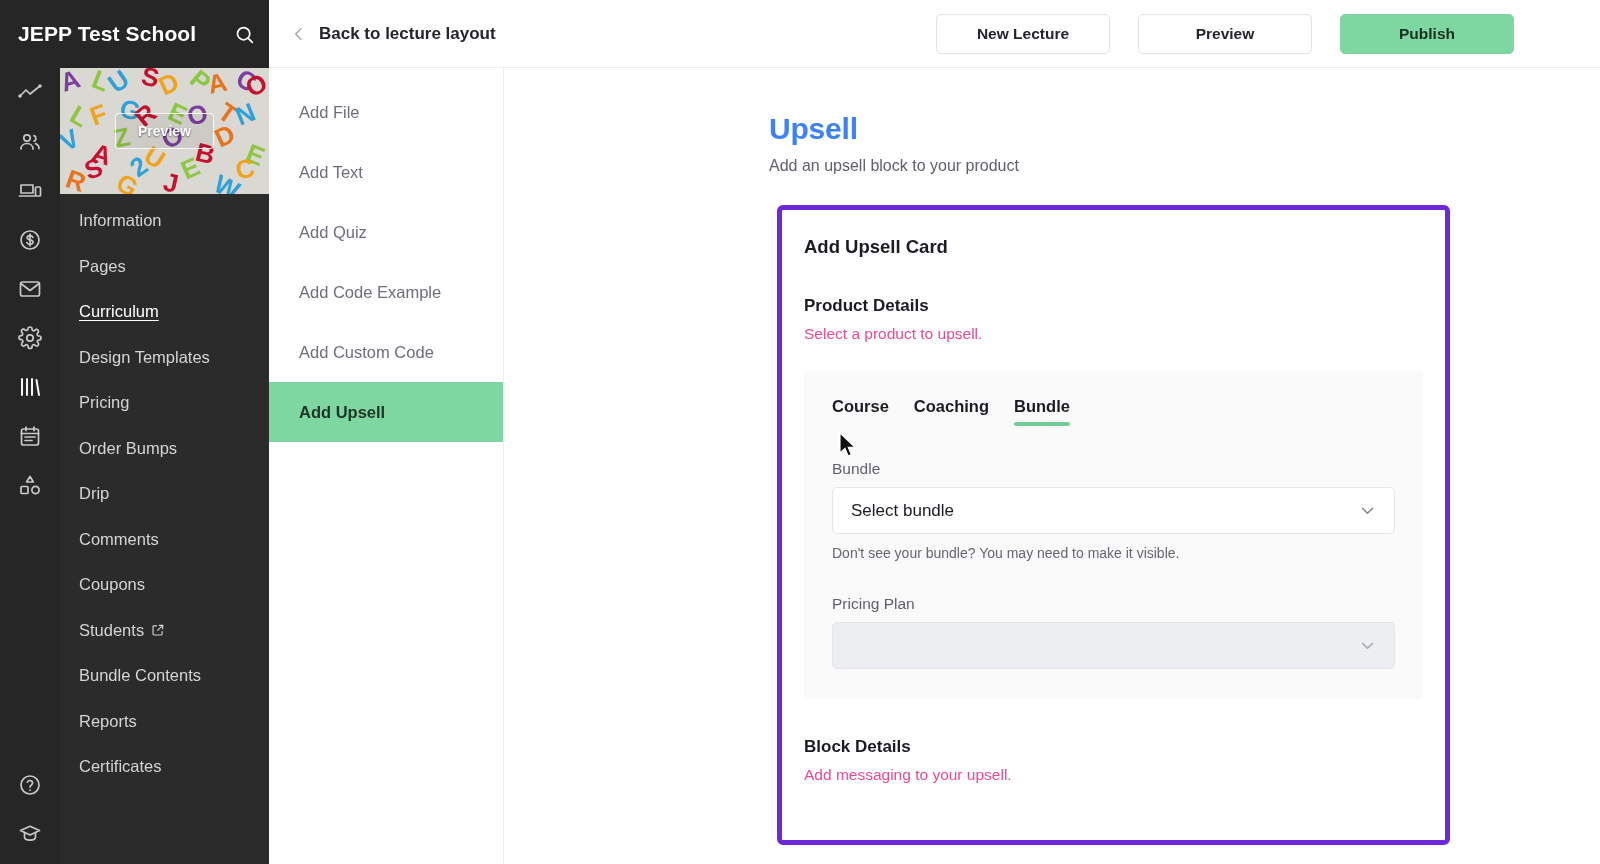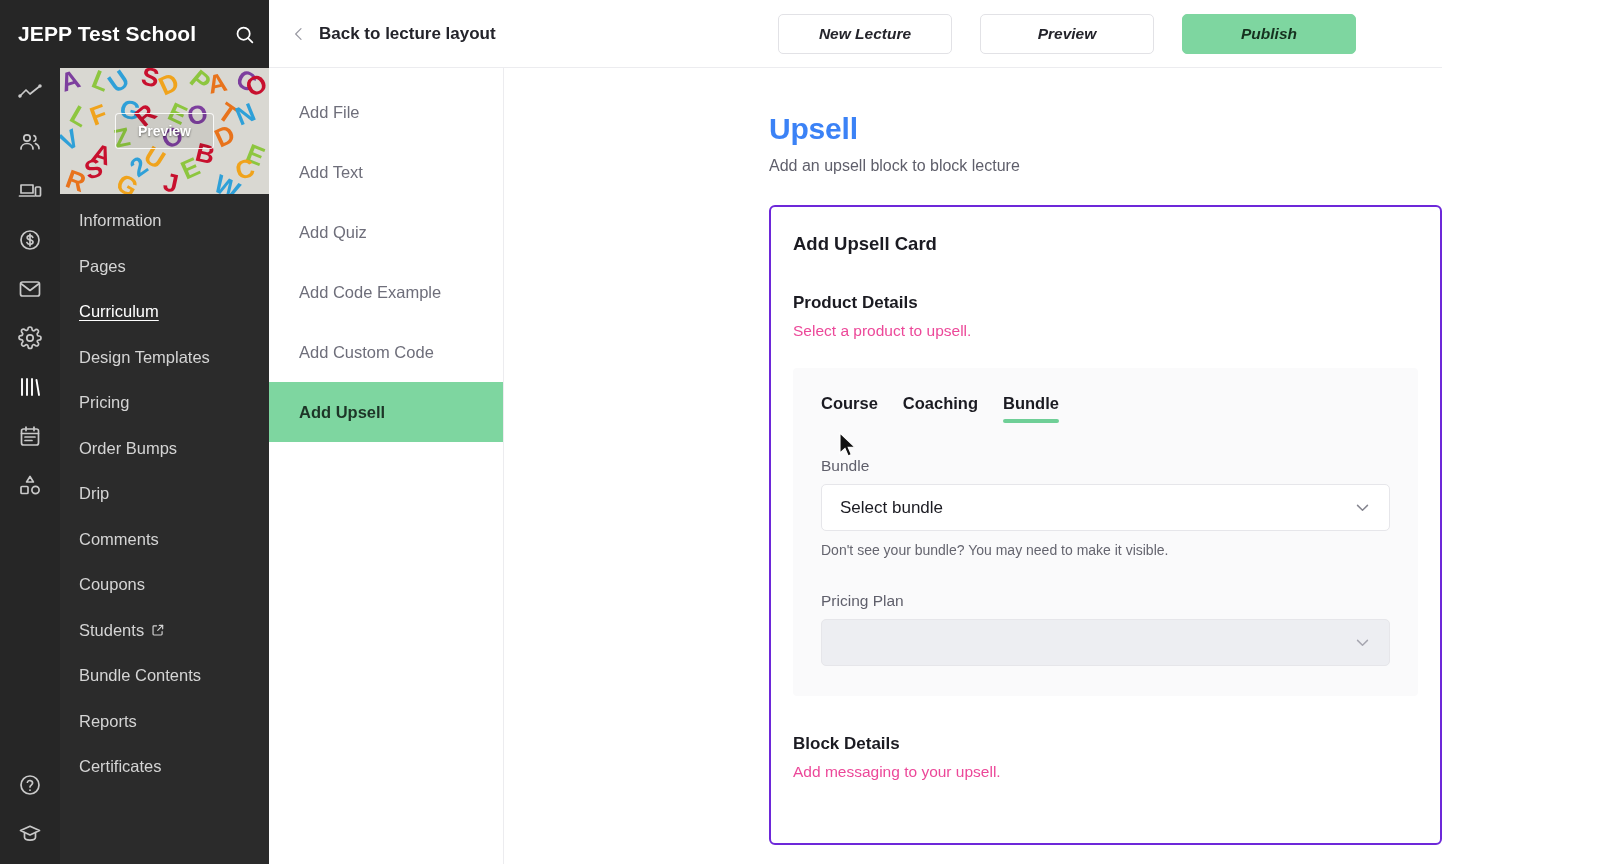--- a/index.html
+++ b/index.html
@@ -2,21 +2,21 @@
 <html><head>
 <meta charset="utf-8">
 <style>
   * { box-sizing: border-box; margin: 0; padding: 0; }
   html, body {
     width: 1600px; height: 864px;
     background: #ffffff;
     font-family: "Liberation Sans", sans-serif;
     overflow: hidden;
   }
-  #root { position: relative; width: 1439px; height: 864px; display: flex; }
+  #root { position: relative; width: 1600px; height: 864px; display: flex; }
 
   
   .rail {
     width: 60px; height: 864px;
     background: #262626;
     display: flex; flex-direction: column; align-items: center;
     flex: 0 0 60px;
     position: relative;
   }
   .rail-top-spacer { height: 68px; }
@@ -82,21 +82,21 @@
   .topbar {
     height: 68px; width: 100%;
     background: #ffffff;
     border-bottom: 1px solid #ececef;
     display: flex; align-items: center; justify-content: space-between;
     padding: 0 86px 0 22px;
   }
   .back-link { display: flex; align-items: center; gap: 12px; cursor: pointer; }
   .back-chevron { color: #9a9aa3; display: flex; }
   .back-text { font-size: 17px; font-weight: bold; color: #24242b; }
-  .top-actions { display: flex; align-items: center; gap: 28px; font-style: italic; }
+  .top-actions { display: flex; align-items: center; gap: 28px; }
   .btn {
     height: 40px; min-width: 174px;
     border-radius: 5px;
     display: flex; align-items: center; justify-content: center;
     font-size: 15.5px; font-weight: bold;
     cursor: pointer;
     background: #ffffff; color: #24242b;
     border: 1px solid #e2e2e6;
   }
   .btn.primary { background: #7ed6a0; border-color: #7ed6a0; color: #16311f; }
@@ -119,25 +119,26 @@
 
   
   .main { flex: 1 1 auto; position: relative; overflow: hidden; background: #ffffff; }
   .main-inner { padding: 44px 0 0 265px; }
   .page-title { font-size: 30px; font-weight: bold; color: #3b82f6; letter-spacing: -.2px; }
   .page-sub { font-size: 16px; color: #5f5f6b; margin-top: 11px; }
 
   .card {
     margin-top: 30px;
     width: 673px;
-    border: 2px solid #6d28d9;
+    border: 5px solid #6d28d9;
     border-radius: 6px;
     background: #ffffff;
     padding: 26px 22px 0 22px;
     min-height: 640px;
+    margin-left: 8px;
   }
   .card-title { font-size: 18.5px; font-weight: bold; color: #1b1b22; }
   .section-title { font-size: 17px; font-weight: bold; color: #1b1b22; margin-top: 38px; }
   .section-sub { font-size: 15.5px; color: #ec4899; margin-top: 9px; }
 
   .panel {
     margin-top: 28px;
     background: #fafafb;
     border-radius: 4px;
     padding: 26px 28px 30px 28px;
@@ -430,21 +431,21 @@
         <div class="submenu-item">Add Text</div>
         <div class="submenu-item">Add Quiz</div>
         <div class="submenu-item">Add Code Example</div>
         <div class="submenu-item">Add Custom Code</div>
         <div class="submenu-item active">Add Upsell</div>
       </div>
 
       <div class="main">
         <div class="main-inner">
           <div class="page-title">Upsell</div>
-          <div class="page-sub">Add an upsell block to block lecture</div>
+          <div class="page-sub">Add an upsell block to your product</div>
 
           <div class="card">
             <div class="card-title">Add Upsell Card</div>
 
             <div class="section-title">Product Details</div>
             <div class="section-sub">Select a product to upsell.</div>
 
             <div class="panel">
               <div class="tabs">
                 <div class="tab">Course</div>

